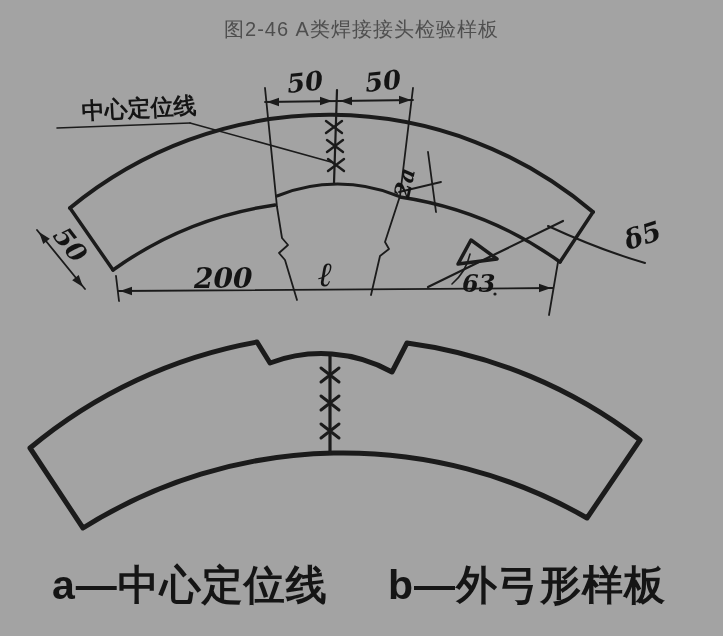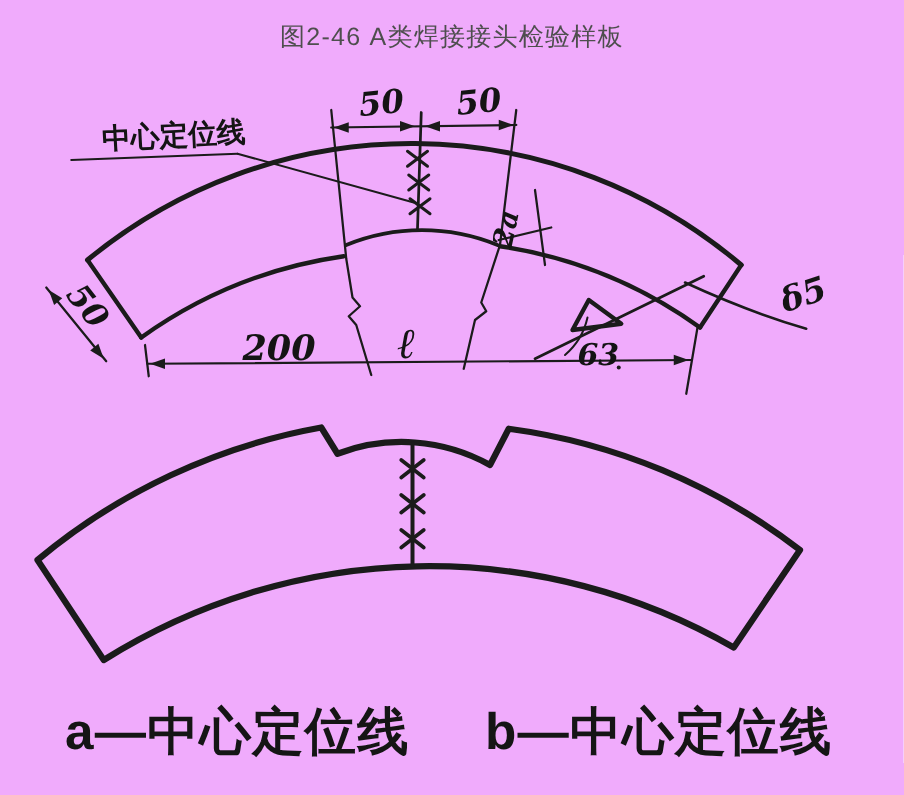--- a/index.html
+++ b/index.html
@@ -1,16 +1,16 @@
 <!DOCTYPE html>
 <html><head>
 <meta charset="utf-8">
 <style>
   html,body{margin:0;padding:0;background:#ffffff;}
-  .page{position:relative;width:723px;height:636px;background:#f0abfc;overflow:hidden;
+  .page{position:relative;width:723px;height:636px;background:#a3a3a3;overflow:hidden;
         font-family:"Liberation Sans",sans-serif;}
   .title{position:absolute;top:16px;left:0;width:723px;text-align:center;
          font-size:20px;letter-spacing:1px;color:#4e4e4e;font-weight:500;}
   .canvas{position:absolute;top:0;left:0;}
   .caption-a,.caption-b{position:absolute;top:558px;font-size:41px;font-weight:bold;
          color:#151515;letter-spacing:1px;white-space:nowrap;}
   .caption-a{left:52px;}
   .caption-b{left:388px;}
   .hw{fill:#141414;stroke:none;font-family:"DejaVu Serif",serif;
       font-style:italic;font-weight:bold;}
@@ -105,15 +105,15 @@
       <g>
         <path d="M330,355 L330,453" stroke-width="3.2"></path>
         <path stroke-width="3" d="M321,368 L339,382 M339,368 L321,382"></path>
         <path stroke-width="3" d="M321,396 L339,410 M339,396 L321,410"></path>
         <path stroke-width="3" d="M321,424 L339,438 M339,424 L321,438"></path>
       </g>
     </g>
   </svg>
 
   <div class="caption-a">a—中心定位线</div>
-  <div class="caption-b">b—中心定位线</div>
+  <div class="caption-b">b—外弓形样板</div>
 
 </div>
 
 </body></html>

